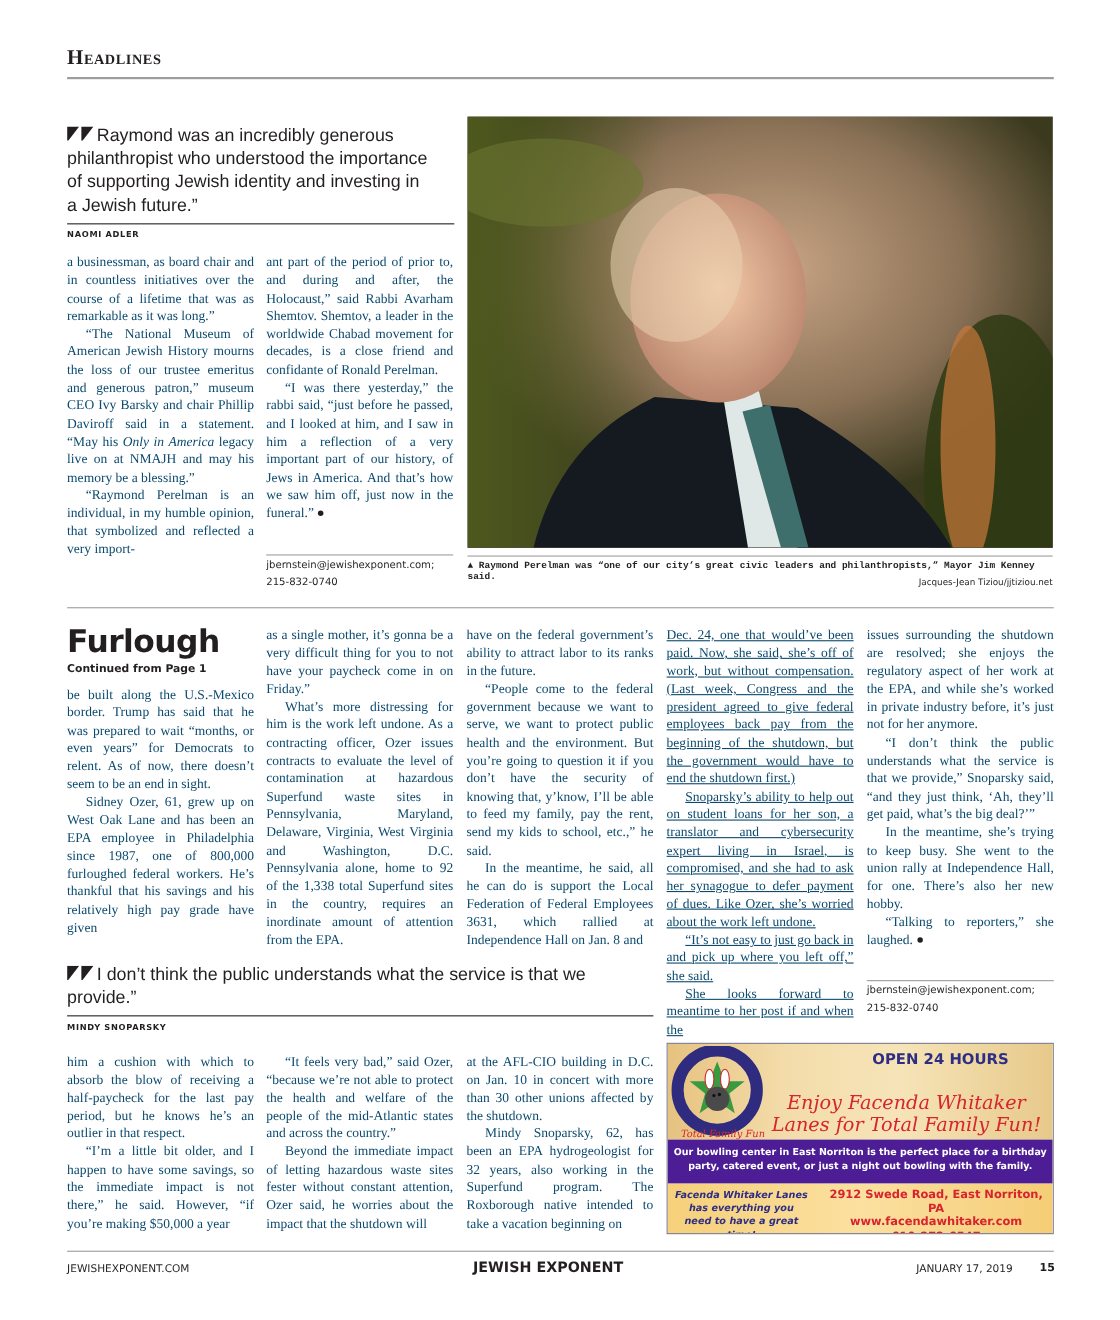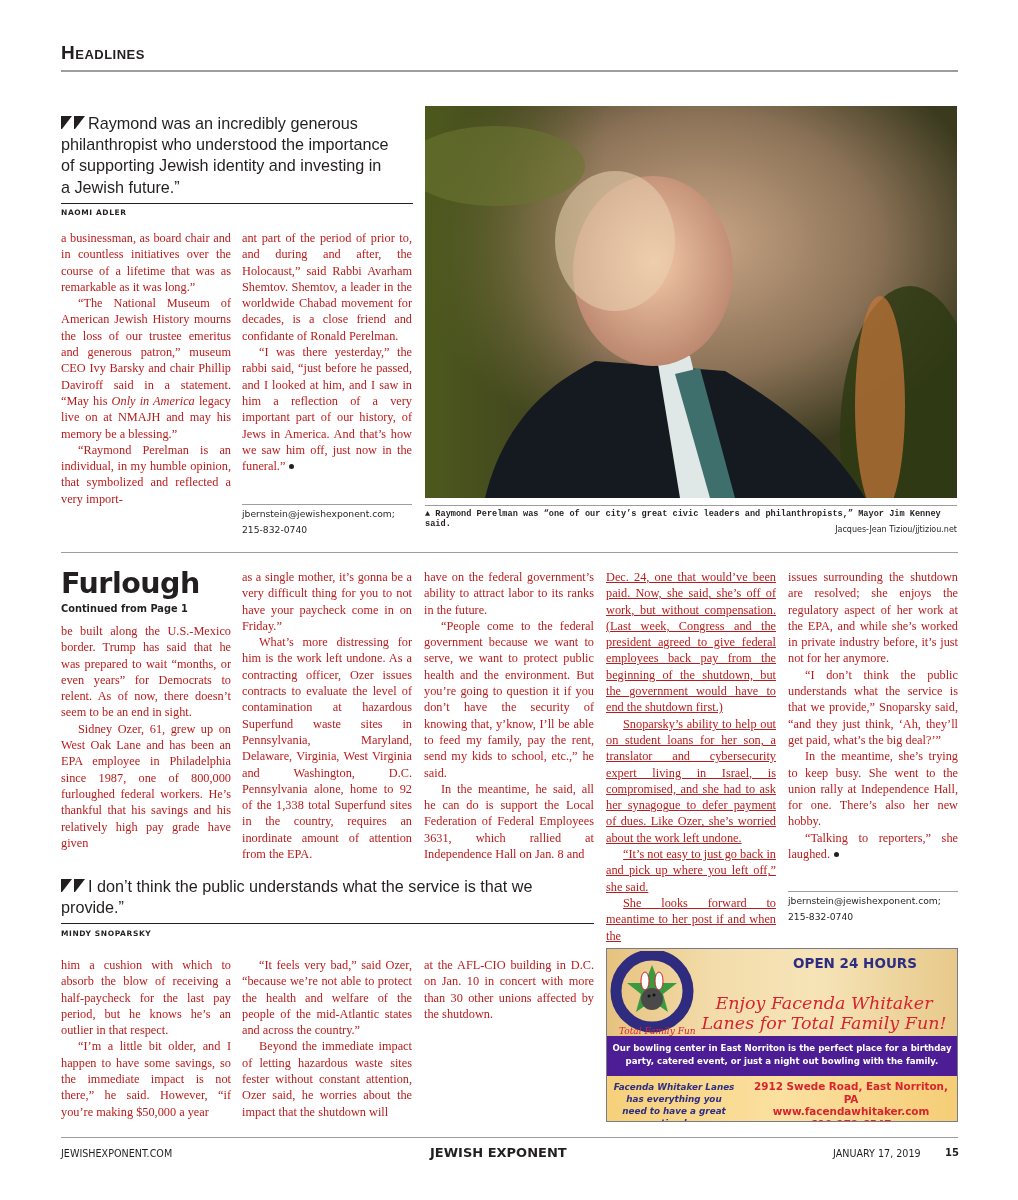--- a/index.html
+++ b/index.html
@@ -1,30 +1,30 @@
 <!DOCTYPE html>
 <html><head>
 <meta charset="utf-8">
 <style>
   html, body { margin:0; padding:0; background:#fff; }
   body { width:1018px; height:1200px; position:relative; overflow:hidden; color:#231f20; }
   .abs { position:absolute; }
 
   
-  #section-title { left:61px; top:42px; font-family:Liberation Sans, sans-serif; font-weight:bold; font-size:19px; letter-spacing:0.5px; font-variant:small-caps; color:#231f20; }
+  #section-title { left:61px; top:42px; font-family:Liberation Serif, serif; font-weight:bold; font-size:19px; letter-spacing:0.5px; font-variant:small-caps; color:#231f20; }
   #section-rule { left:61px; top:70px; width:897px; height:2px; background:#9d9d9d; }
 
   
   .pq { font-family:"Liberation Sans", "DejaVu Sans", sans-serif; font-size:16.2px; line-height:21.2px; color:#231f20; }
   .pq-mark { display:inline-block; width:25px; height:13px; vertical-align:0px; margin-right:2px; }
   .pq-rule { height:1px; background:#231f20; }
   .pq-author { font-family:"DejaVu Sans", sans-serif; font-size:7.5px; letter-spacing:0.6px; font-weight:bold; color:#231f20; }
 
   
-  .col { font-family:"Liberation Serif", "DejaVu Serif", serif; font-size:12.3px; line-height:16.3px; text-align:justify; color:#b91c1c; }
+  .col { font-family:"Liberation Serif", "DejaVu Serif", serif; font-size:12.3px; line-height:16.3px; text-align:justify; color:#0c4a6e; }
   .col p { margin:0; text-indent:17px; }
   .col p.noind { text-indent:0; }
   .col .end-dot { display:inline-block; width:5px; height:5px; border-radius:50%; background:#231f20; margin-left:4px; vertical-align:1px; }
   .contact { font-family:"DejaVu Sans", sans-serif; font-size:9.2px; line-height:16.3px; color:#231f20; }
   .contact-rule { height:1px; background:#9d9d9d; }
 
   
   #photo { left:425px; top:106px; width:532px; height:392px; overflow:hidden; background:#3a3324; }
   #photo-caption { left:425px; top:509px; width:532px; font-family:Liberation Mono, monospace; font-size:8.6px; font-weight:bold; color:#231f20; }
   #photo-credit { right:61px; top:525px; font-family:"DejaVu Sans", sans-serif; font-size:8px; color:#231f20; }
@@ -164,20 +164,21 @@
 <div class="abs col" style="left:61px; top:957px; width:170px;">
   <p class="noind">him a cushion with which to absorb the blow of receiving a half-paycheck for the last pay period, but he knows he’s an outlier in that respect.</p>
   <p>“I’m a little bit older, and I happen to have some savings, so the immediate impact is not there,” he said. However, “if you’re making $50,000 a year</p>
 </div>
 <div class="abs col" style="left:242px; top:957px; width:170px;">
   <p>“It feels very bad,” said Ozer, “because we’re not able to protect the health and welfare of the people of the mid-Atlantic states and across the country.”</p>
   <p>Beyond the immediate impact of letting hazardous waste sites fester without constant attention, Ozer said, he worries about the impact that the shutdown will</p>
 </div>
 <div class="abs col" style="left:424px; top:957px; width:170px;">
   <p class="noind">at the AFL-CIO building in D.C. on Jan. 10 in concert with more than 30 other unions affected by the shutdown.</p>
+  <p>Mindy Snoparsky, 62, has been an EPA hydrogeologist for 32 years, also working in the Superfund program. The Roxborough native intended to take a vacation beginning on</p>
 </div>
 
 <div id="ad" class="abs">
   <div id="ad-top">
     <svg id="ad-logo" viewBox="0 0 86 86">
       <circle cx="43" cy="40" r="36" fill="none" stroke="#2f2c7f" stroke-width="11"></circle>
       <polygon points="43,14 50,32 68,32 54,43 59,61 43,50 27,61 32,43 18,32 36,32" fill="#3a9a3f"></polygon>
       <ellipse cx="36" cy="30" rx="4" ry="9" fill="#fff" stroke="#d7242e" stroke-width="1"></ellipse>
       <ellipse cx="50" cy="30" rx="4" ry="9" fill="#fff" stroke="#d7242e" stroke-width="1"></ellipse>
       <circle cx="43" cy="48" r="11" fill="#4a4a4a"></circle>

